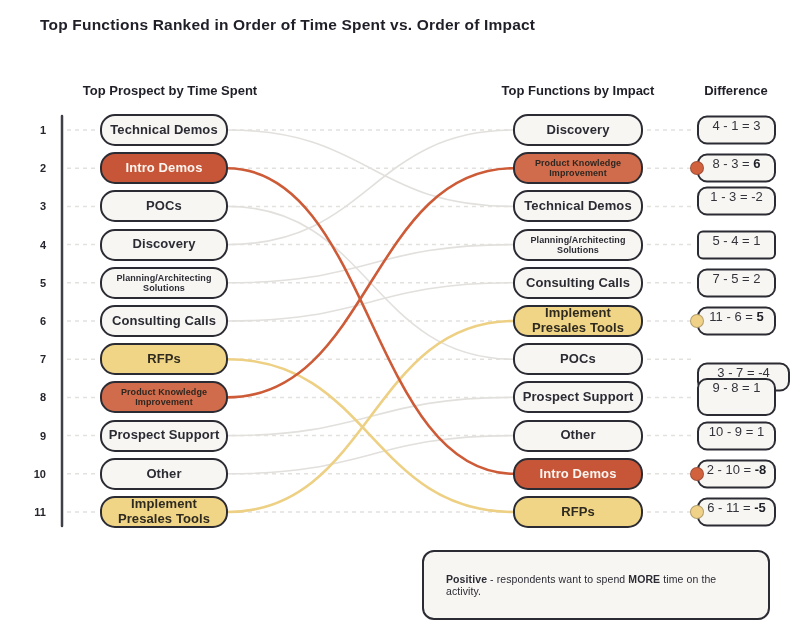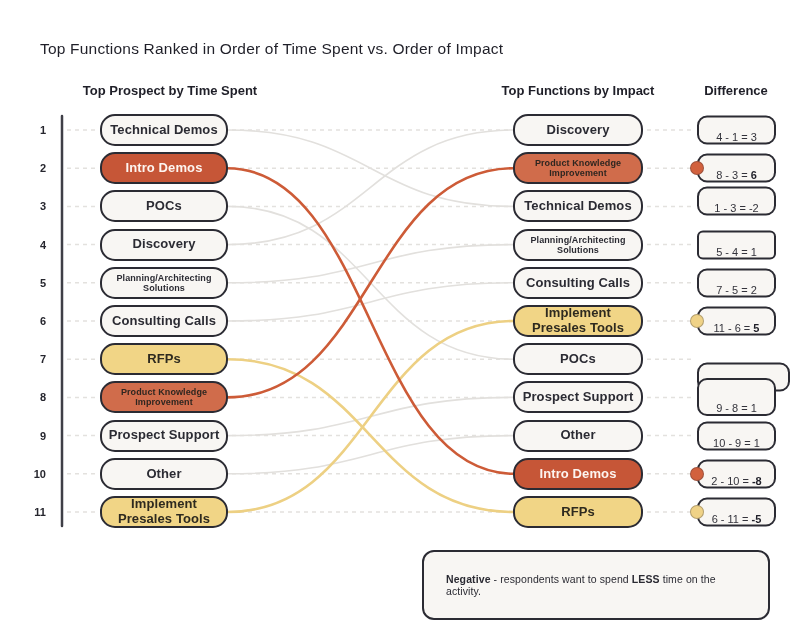--- a/index.html
+++ b/index.html
@@ -1,34 +1,34 @@
 <!DOCTYPE html>
 <html><head>
 <meta charset="utf-8">
 <style>
   html,body{margin:0;padding:0;background:#ffffff;}
   body{width:800px;height:644px;position:relative;overflow:hidden;
        font-family:"Liberation Sans",sans-serif;color:#26262e;}
   .abs{position:absolute;}
-  #title{left:40px;top:40px;font-size:15.5px;font-weight:normal;letter-spacing:.2px;color:#1f1f28;}
+  #title{left:40px;top:16px;font-size:15.5px;font-weight:bold;letter-spacing:.2px;color:#1f1f28;}
   .colhead{top:83px;transform:translateX(-50%);font-size:13px;font-weight:bold;color:#1f1f28;white-space:nowrap;}
   #svg-layer{left:0;top:0;}
   .rank{width:30px;text-align:right;font-size:11px;font-weight:bold;color:#26262e;transform:translateY(-50%);}
   .fnbox{box-sizing:border-box;border:2px solid #2b2b33;border-radius:15px;
          display:flex;align-items:center;justify-content:center;text-align:center;
          font-weight:bold;font-size:13px;line-height:1.12;letter-spacing:.1px;
          transform:translateY(-50%);padding:2px 5px;}
   .fnbox.small{font-size:9px;}
   .fnbox.neutral{background:#f8f6f3;color:#2b2b33;}
   .fnbox.orange{background:#c65637;color:#fdf5f0;}
   .fnbox.salmon{background:#d06c4b;color:#2e2620;}
   .fnbox.yellow{background:#f1d586;color:#2e2a1f;}
   .diffbox{box-sizing:border-box;border:2px solid #2b2b33;border-radius:10px;background:#f8f6f3;
-           display:flex;align-items:flex-end;justify-content:center;
-           font-size:11px;color:#33333b;transform:translateY(-50%);white-space:pre;}
+           display:flex;align-items:flex-start;justify-content:center;
+           font-size:13px;color:#33333b;transform:translateY(-50%);white-space:pre;}
   .diffbox b{font-weight:bold;color:#1f1f28;}
   .dot{box-sizing:border-box;width:14px;height:14px;border-radius:50%;transform:translate(-50%,-50%);
        border:1px solid rgba(43,43,51,.30);}
   .dot.orange{background:#d2613e;}
   .dot.yellow{background:#efd287;}
   #legend{left:422px;top:550px;width:348px;height:70px;box-sizing:border-box;
           border:2px solid #2b2b33;border-radius:12px;background:#f8f6f3;
           display:flex;flex-direction:column;justify-content:center;gap:4px;padding:0 22px;}
   .legend-line{font-size:10.5px;color:#2b2b33;letter-spacing:.1px;}
   .legend-line b{font-weight:bold;}
@@ -135,14 +135,14 @@
     <div class="abs diffbox" style="left: 697px; top: 435.6px; width: 79px; height: 29px;"><span>10 - 9 = 1</span></div>
     <div class="abs fnbox orange" style="left: 513px; top: 473.8px; width: 130px; height: 32px;">Intro Demos</div>
     <div class="abs diffbox" style="left: 697px; top: 473.8px; width: 79px; height: 29px;"><span>2 - 10 = </span><b>-8</b></div>
     <div class="abs dot orange" style="left: 697px; top: 473.8px;"></div>
     <div class="abs fnbox yellow" style="left: 513px; top: 512px; width: 130px; height: 32px;">RFPs</div>
     <div class="abs diffbox" style="left: 697px; top: 512px; width: 79px; height: 29px;"><span>6 - 11 = </span><b>-5</b></div>
     <div class="abs dot yellow" style="left: 697px; top: 512px;"></div>
   </div>
 
 <div id="legend" class="abs">
-    <div class="legend-line"><b>Negative</b><span> - respondents want to spend </span><b>LESS</b><span> time on the activity.</span></div>
+    <div class="legend-line"><b>Positive</b><span> - respondents want to spend </span><b>MORE</b><span> time on the activity.</span></div>
   </div>
 
 </body></html>

